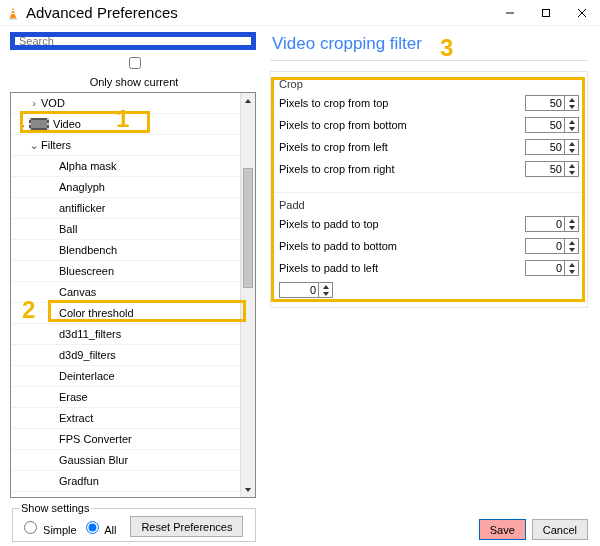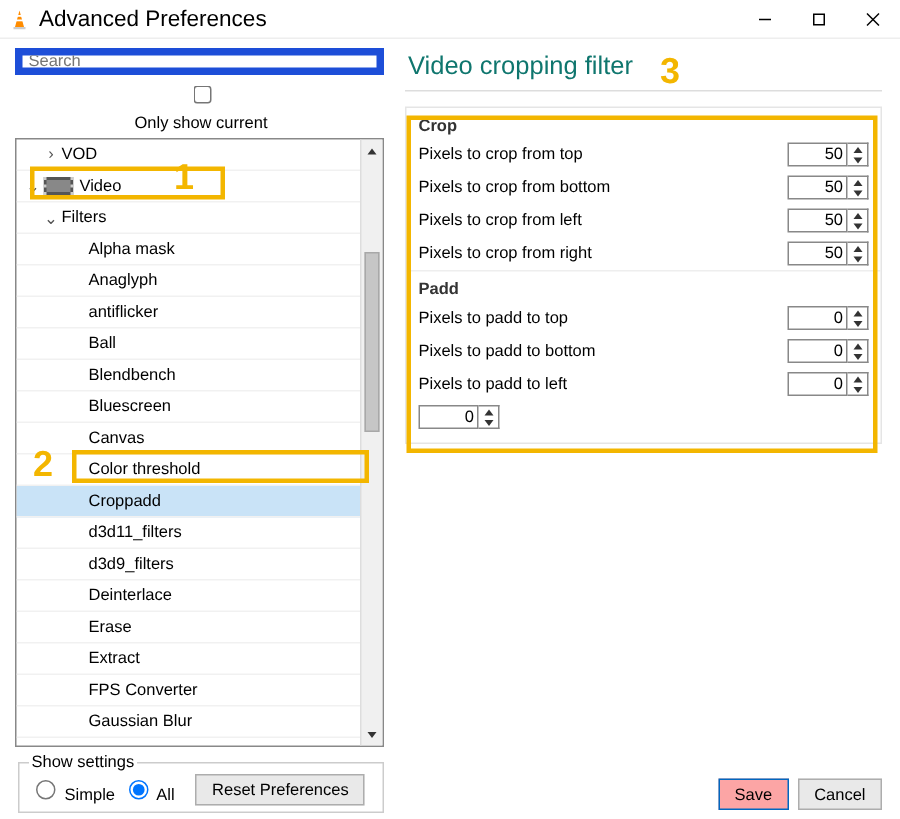--- a/index.html
+++ b/index.html
@@ -39,23 +39,23 @@
 
   .left-footer { margin-top: 4px; }
   .fieldset-ss { border:1px solid #ccc; padding: 2px 6px 4px 6px; }
   .fieldset-ss legend { font-size: 11px; padding: 0 2px; }
   .radios { display:flex; align-items:center; gap:4px; }
   .btn { background:#e9e9e9; border:1px solid #adadad; height:21px; padding:0 10px; display:inline-flex; align-items:center; }
   .btn.primary { border-color:#0067c0; background:#fca5a5; }
 
   
   .right { flex:1; padding: 6px 12px 6px 8px; display:flex; flex-direction:column; }
-  .right-title { font-size: 17px; color:#0f766e; padding: 2px 0 6px 2px; border-bottom:1px solid #ddd; }
+  .right-title { font-size: 17px; color:#3b82f6; padding: 2px 0 6px 2px; border-bottom:1px solid #ddd; }
   .form-box { border:1px solid #e5e5e5; margin-top:10px; padding-bottom:6px; }
-  .grp-hdr { font-size:11px; color:#333; padding:6px 8px 2px 8px;font-weight:bold; }
+  .grp-hdr { font-size:11px; color:#333; padding:6px 8px 2px 8px; }
   .form-row { display:flex; align-items:center; padding:3px 8px; }
   .form-row .lbl { flex:1; }
   .spinbox { display:flex; align-items:center; }
   .spinbox input { width:40px; height:16px; border:1px solid #888; text-align:right; padding-right:2px; }
   .spin-btns { width:14px; height:16px; border:1px solid #888; border-left:none; display:flex; flex-direction:column; }
   .spin-btns div { flex:1; display:flex; align-items:center; justify-content:center; }
   .tri-up { width:0;height:0;border-left:3px solid transparent;border-right:3px solid transparent;border-bottom:4px solid #333; }
   .tri-down { width:0;height:0;border-left:3px solid transparent;border-right:3px solid transparent;border-top:4px solid #333; }
 
   .right-footer { margin-top:auto; display:flex; justify-content:flex-end; gap:6px; padding-top:8px; }
@@ -147,23 +147,20 @@
           </div>
           <div class="tree-row pad3">
             <span>Bluescreen</span>
           </div>
           <div class="tree-row pad3">
             <span>Canvas</span>
           </div>
           <div class="tree-row pad3">
             <span>Color threshold</span>
           </div>
-          <div class="tree-row pad3 selected">
-            <span>Croppadd</span>
-          </div>
           <div class="tree-row pad3">
             <span>d3d11_filters</span>
           </div>
           <div class="tree-row pad3">
             <span>d3d9_filters</span>
           </div>
           <div class="tree-row pad3">
             <span>Deinterlace</span>
           </div>
           <div class="tree-row pad3">
@@ -264,21 +261,21 @@
                 <div>
                   <span class="tri-up"></span>
                 </div>
                 <div>
                   <span class="tri-down"></span>
                 </div>
               </span>
             </span>
           </div>
         </div>
-      <div class="grp-hdr" style="border-top:1px solid #eee; margin-top:0; padding-top:6px;">Padd</div>
+      <div class="grp-hdr" style="border-top:1px solid #eee; margin-top:12px; padding-top:6px;">Padd</div>
       <div id="padd-rows">
           <div class="form-row">
             <span class="lbl">Pixels to padd to top</span>
             <span class="spinbox">
               <input value="0" style="">
               <span class="spin-btns">
                 <div>
                   <span class="tri-up"></span>
                 </div>
                 <div>

